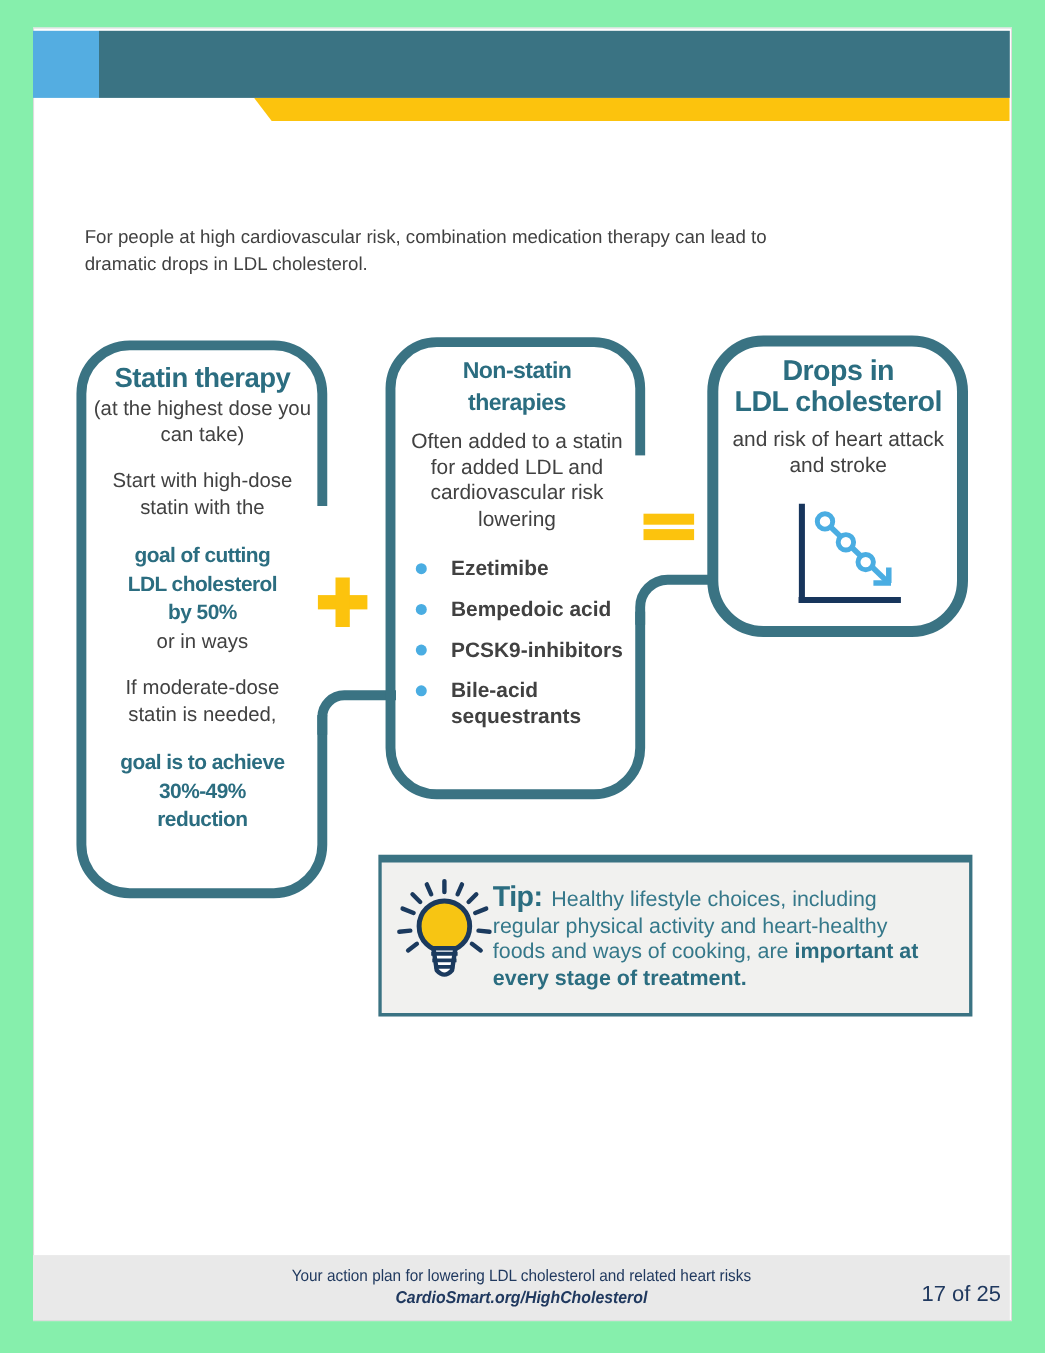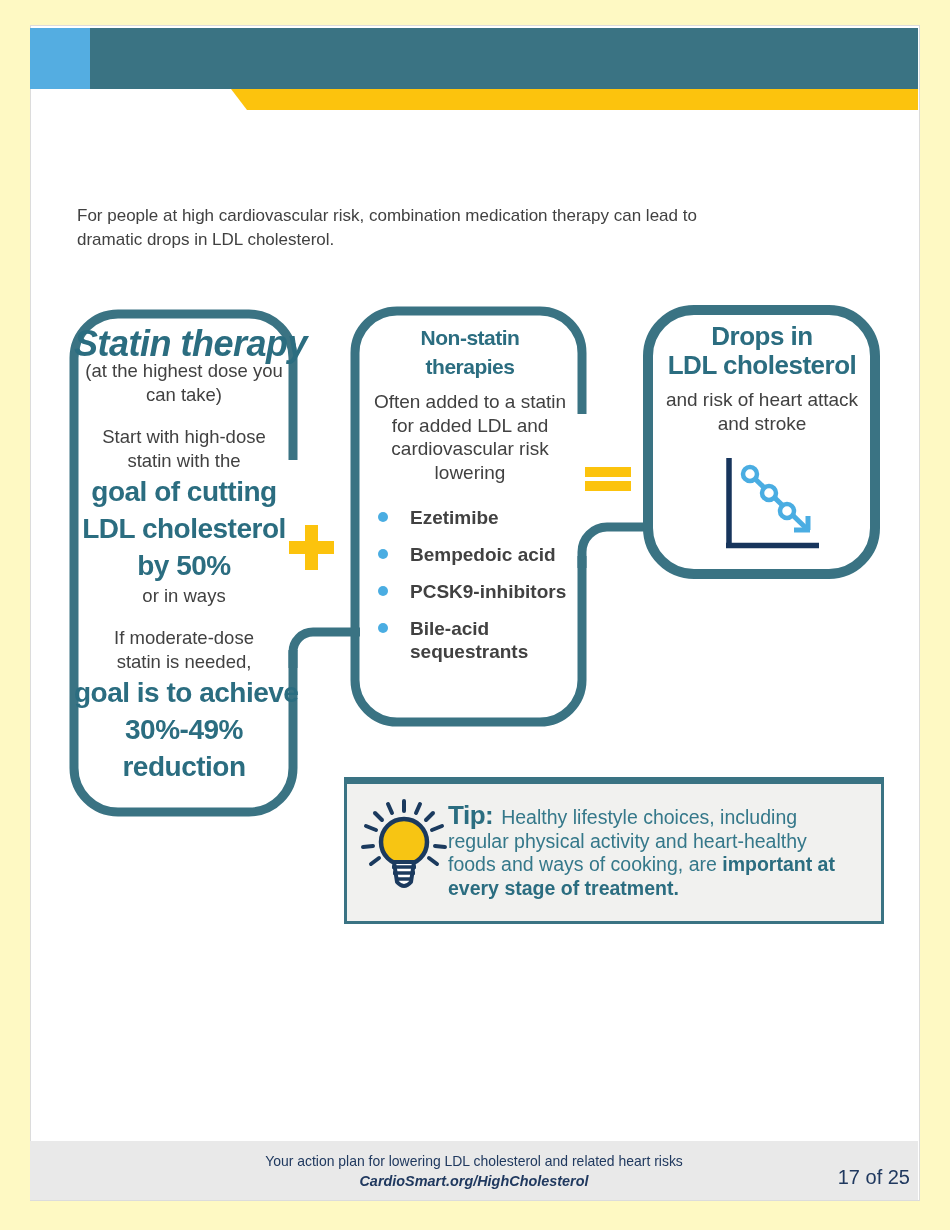--- a/index.html
+++ b/index.html
@@ -1,37 +1,37 @@
 <!DOCTYPE html>
 <html><head>
 <meta charset="utf-8">
 <style>
   html,body{margin:0;padding:0;background:#fff;}
-  #canvas{position:relative;width:950px;height:1230px;background:#fef9c3;overflow:hidden;
+  #canvas{position:relative;width:950px;height:1230px;background:#86efac;overflow:hidden;
           font-family:"Liberation Sans",sans-serif;}
   .abs{position:absolute;}
   
   .sheet{left:30px;top:25px;width:888px;height:1174px;background:#fff;border:1px solid #dcdcdc;}
   
   .hdr-sq{left:30px;top:28px;width:60px;height:61px;background:#54ADE1;}
   .hdr-bar{left:90px;top:28px;width:828px;height:61px;background:#3A7383;}
   .hdr-ribbon{left:231px;top:89px;width:687px;height:21px;background:#FCC30D;
               clip-path:polygon(0 0,100% 0,100% 100%,16px 100%);}
   
   .intro{left:77px;top:204px;width:740px;font-size:17px;line-height:23.5px;color:#414141;
          white-space:pre;}
   
   .pre{white-space:pre;}
   .box-title{font-weight:bold;color:#2B6D80;letter-spacing:-0.5px;}
   .box-body{color:#414141;text-align:center;}
   .box-bold{font-weight:bold;color:#2B6D80;letter-spacing:-0.5px;}
   .statin-content{left:74px;top:329px;width:220px;text-align:center;}
-  .statin-content .t{font-size:36px;line-height:30px;font-style:italic;}
+  .statin-content .t{font-size:25px;line-height:30px;}
   .statin-content .s{font-size:18.5px;line-height:24px;}
-  .statin-content .b{font-size:28px;line-height:37px;}
+  .statin-content .b{font-size:19px;line-height:26px;margin-top:20px;}
   .sp18{height:18px;}
   .nonstatin-content{left:364px;top:323px;width:212px;text-align:center;}
   .nonstatin-content .t{font-size:21px;line-height:29px;}
   .nonstatin-content .s{font-size:19px;line-height:23.5px;margin-top:9px;}
   .bullets{left:378px;top:506px;width:200px;}
   .bullet-row{display:flex;align-items:flex-start;margin-bottom:14px;font-weight:bold;}
   .bullet-dot{width:10px;height:10px;border-radius:50%;background:#4AADE2;margin:6px 22px 0 0;flex:none;}
   .bullet-label{font-size:19px;line-height:23px;color:#414141;white-space:pre;}
   .drops-content{left:656px;top:322px;width:212px;text-align:center;}
   .drops-content .t{font-size:26px;line-height:29px;}

